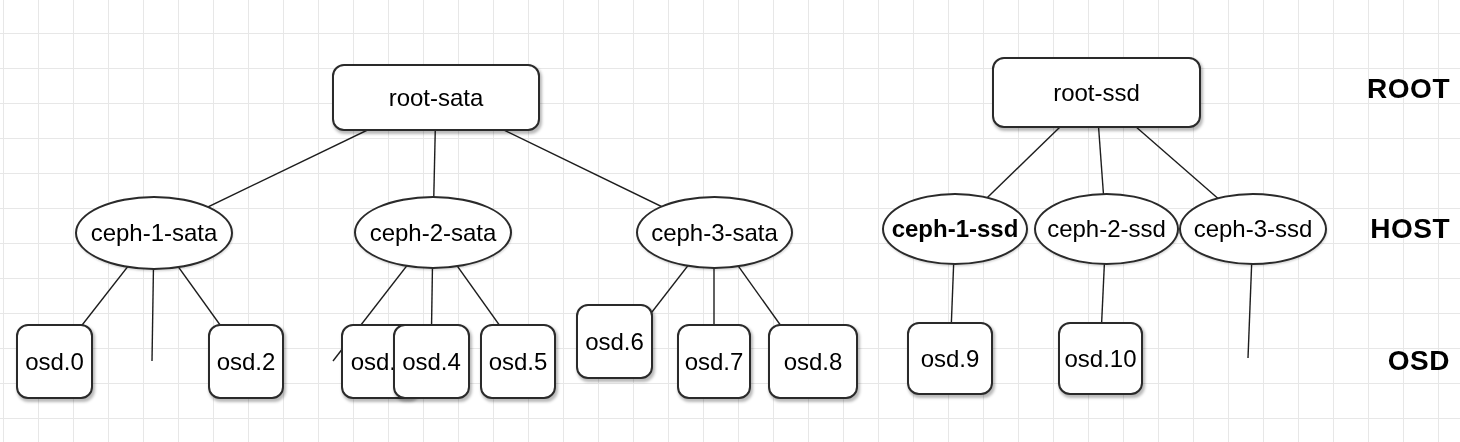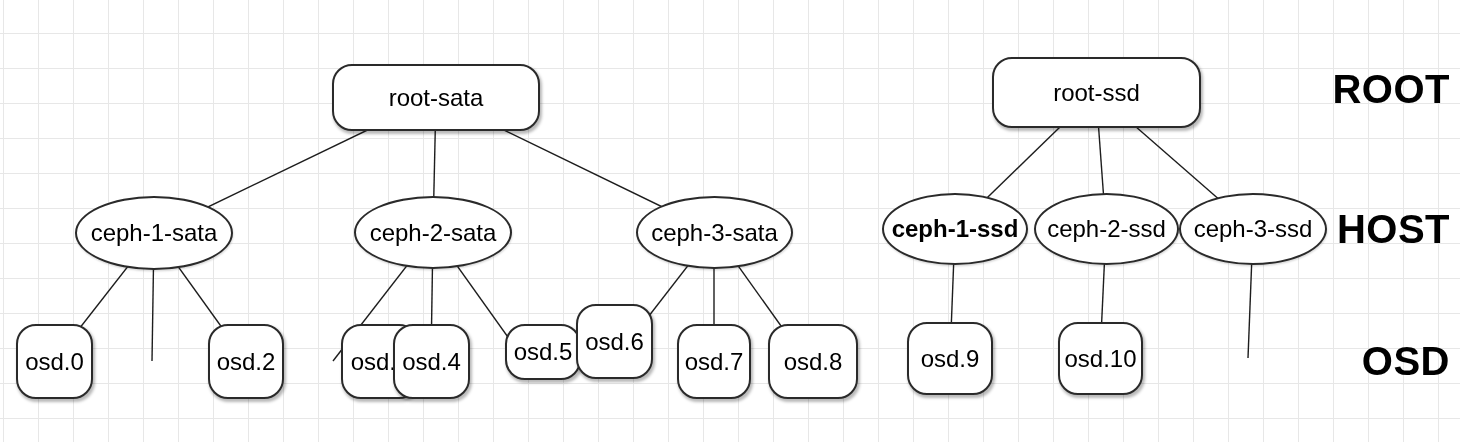--- a/index.html
+++ b/index.html
@@ -33,36 +33,36 @@
     display: flex;
     align-items: center;
     justify-content: center;
     font-size: 24px;
     line-height: 1;
     white-space: nowrap;
     color: #000000;
   }
   .rect {
     border: 2px solid #2a2a2a;
-    border-radius: 20px;
+    border-radius: 12px;
     box-shadow: 1.5px 2.5px 3px rgba(0,0,0,0.28);
   }
   .ellipse {
     border: 2px solid #2a2a2a;
     border-radius: 50%;
     box-shadow: 0.5px 1.5px 2px rgba(0,0,0,0.15);
   }
   .level-label {
     position: absolute;
     right: 10px;
     width: 140px;
     height: 30px;
     line-height: 30px;
     text-align: right;
-    font-size: 40px;
+    font-size: 28px;
     font-weight: bold;
     letter-spacing: 0.5px;
     color: #000000;
   }
 </style>
 </head>
 <body>
 
 <div class="canvas">
 
@@ -101,21 +101,21 @@
   <div class="node ellipse" style="left:636px; top:196px; width:157px; height:73px;">ceph-3-sata</div>
 
   <div class="node ellipse" style="left:882px; top:193px; width:146px; height:72px;font-weight:bold;">ceph-1-ssd</div>
   <div class="node ellipse" style="left:1034px; top:193px; width:145px; height:72px;">ceph-2-ssd</div>
   <div class="node ellipse" style="left:1179px; top:193px; width:148px; height:72px;">ceph-3-ssd</div>
 
   <div class="node rect" style="left:16px; top:324px; width:77px; height:75px;">osd.0</div>
   <div class="node rect" style="left:208px; top:324px; width:76px; height:75px;">osd.2</div>
   <div class="node rect" style="left:294px; top:324px; width:78px; height:75px;margin-left:47px;">osd.3</div>
   <div class="node rect" style="left:393px; top:324px; width:77px; height:75px;">osd.4</div>
-  <div class="node rect" style="left:505px; top:324px; width:76px; height:56px;">osd.5</div>
+  <div class="node rect" style="left:480px; top:324px; width:76px; height:75px;">osd.5</div>
   <div class="node rect" style="left:576px; top:304px; width:77px; height:75px;">osd.6</div>
   <div class="node rect" style="left:677px; top:324px; width:74px; height:75px;">osd.7</div>
   <div class="node rect" style="left:768px; top:324px; width:90px; height:75px;">osd.8</div>
 
   <div class="node rect" style="left:907px; top:322px; width:86px; height:73px;">osd.9</div>
   <div class="node rect" style="left:1058px; top:322px; width:85px; height:73px;">osd.10</div>
 
   <div class="level-label" style="top:74px;">ROOT</div>
   <div class="level-label" style="top:346px;">OSD</div>
   <div class="level-label" style="top:214px;">HOST</div>

